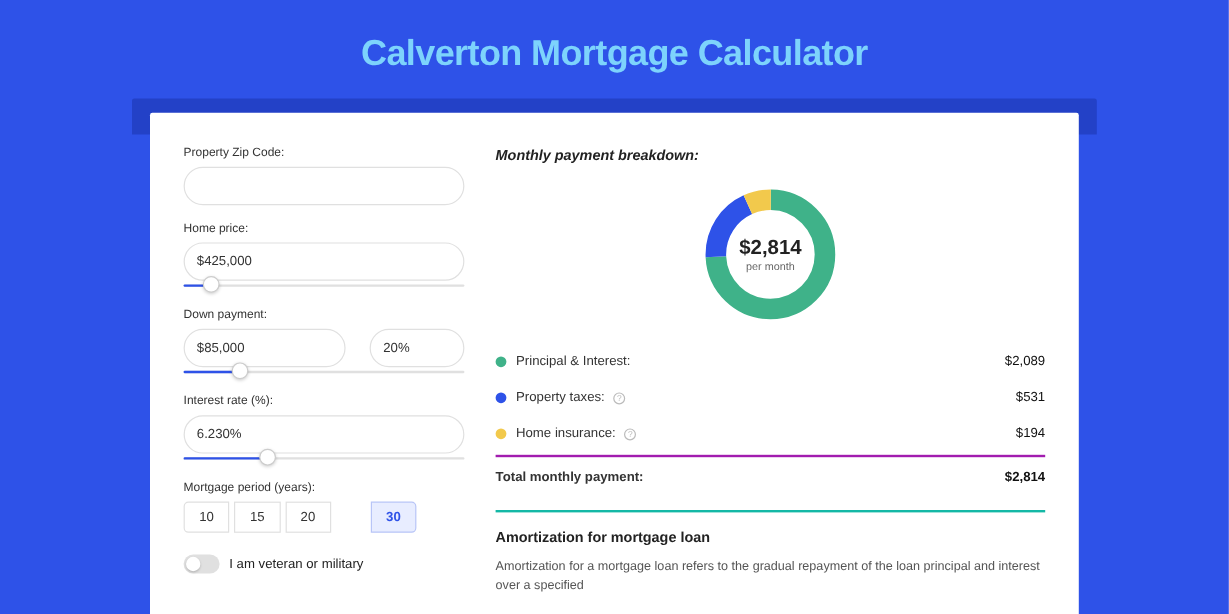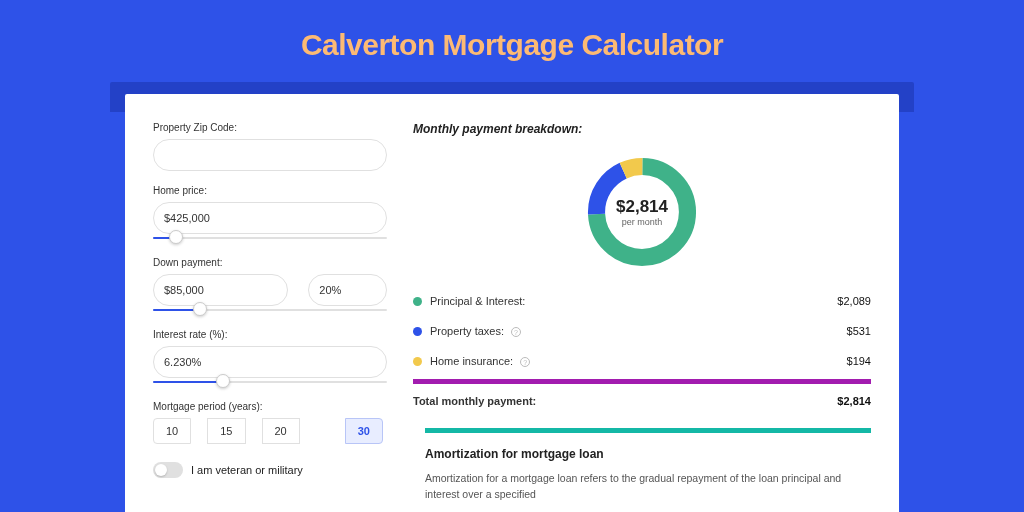--- a/index.html
+++ b/index.html
@@ -5,21 +5,21 @@
   * { box-sizing: border-box; margin: 0; padding: 0; }
   body {
     font-family: -apple-system, BlinkMacSystemFont, "Segoe UI", Helvetica, Arial, sans-serif;
     background: #2e52e8;
     width: 1024px;
     height: 512px;
     overflow: hidden;
   }
   .page-title {
     text-align: center;
-    color: #fdba74;
+    color: #7dd3fc;
     font-size: 30px;
     font-weight: 700;
     padding: 28px 0 20px 0;
     letter-spacing: -0.5px;
   }
   .shadow-bar {
     background: #2341c7;
     margin: 0 110px;
     height: 30px;
     border-radius: 2px 2px 0 0;
@@ -83,21 +83,21 @@
     background: #fff;
     border: 1px solid #ccc;
     box-shadow: 0 1px 3px rgba(0,0,0,0.2);
     transform: translateX(-50%);
   }
   .row2 { display: flex; gap: 20px; }
   .row2 .input:first-child { flex: 2; }
   .row2 .input:last-child { flex: 1; }
   .seg {
     display: flex;
-    gap: 16px;
+    gap: 4px;
   }
   .seg-btn {
     border: 1px solid #e0e0e0;
     padding: 6px 12px;
     font-size: 11px;
     background: #fff;
     cursor: pointer;
     color: #333;
   }
   .seg-btn:first-child { border-radius: 4px 0 0 4px; }
@@ -168,38 +168,37 @@
     padding: 9px 0;
     font-size: 11px;
   }
   .legend-row .dot {
     width: 9px; height: 9px;
     border-radius: 50%;
     margin-right: 8px;
   }
   .legend-row .name { flex: 1; color: #333; }
   .legend-row .val { font-weight: 400; color: #111; }
-  .legend-row.total { font-weight: 700; border-top: 5px solid #a21caf; margin-top: 3px; padding-top: 11px; }
+  .legend-row.total { font-weight: 700; border-top: 2px solid #a21caf; margin-top: 3px; padding-top: 11px; }
   .legend-row.total .val { font-weight: 700; }
   .info-icon {
     display: inline-block;
     width: 10px; height: 10px;
     border: 1px solid #bbb;
     border-radius: 50%;
     font-size: 7px;
     line-height: 9px;
     text-align: center;
     color: #bbb;
     margin-left: 4px;
   }
   .amort {
-    border-top: 5px solid #14b8a6;
+    border-top: 2px solid #14b8a6;
     margin-top: 12px;
     padding-top: 14px;
-    margin-left: 12px;
   }
   .amort-title {
     font-weight: 700;
     font-size: 12px;
     margin-bottom: 10px;
   }
   .amort-text {
     font-size: 10.5px;
     color: #555;
     line-height: 1.5;

